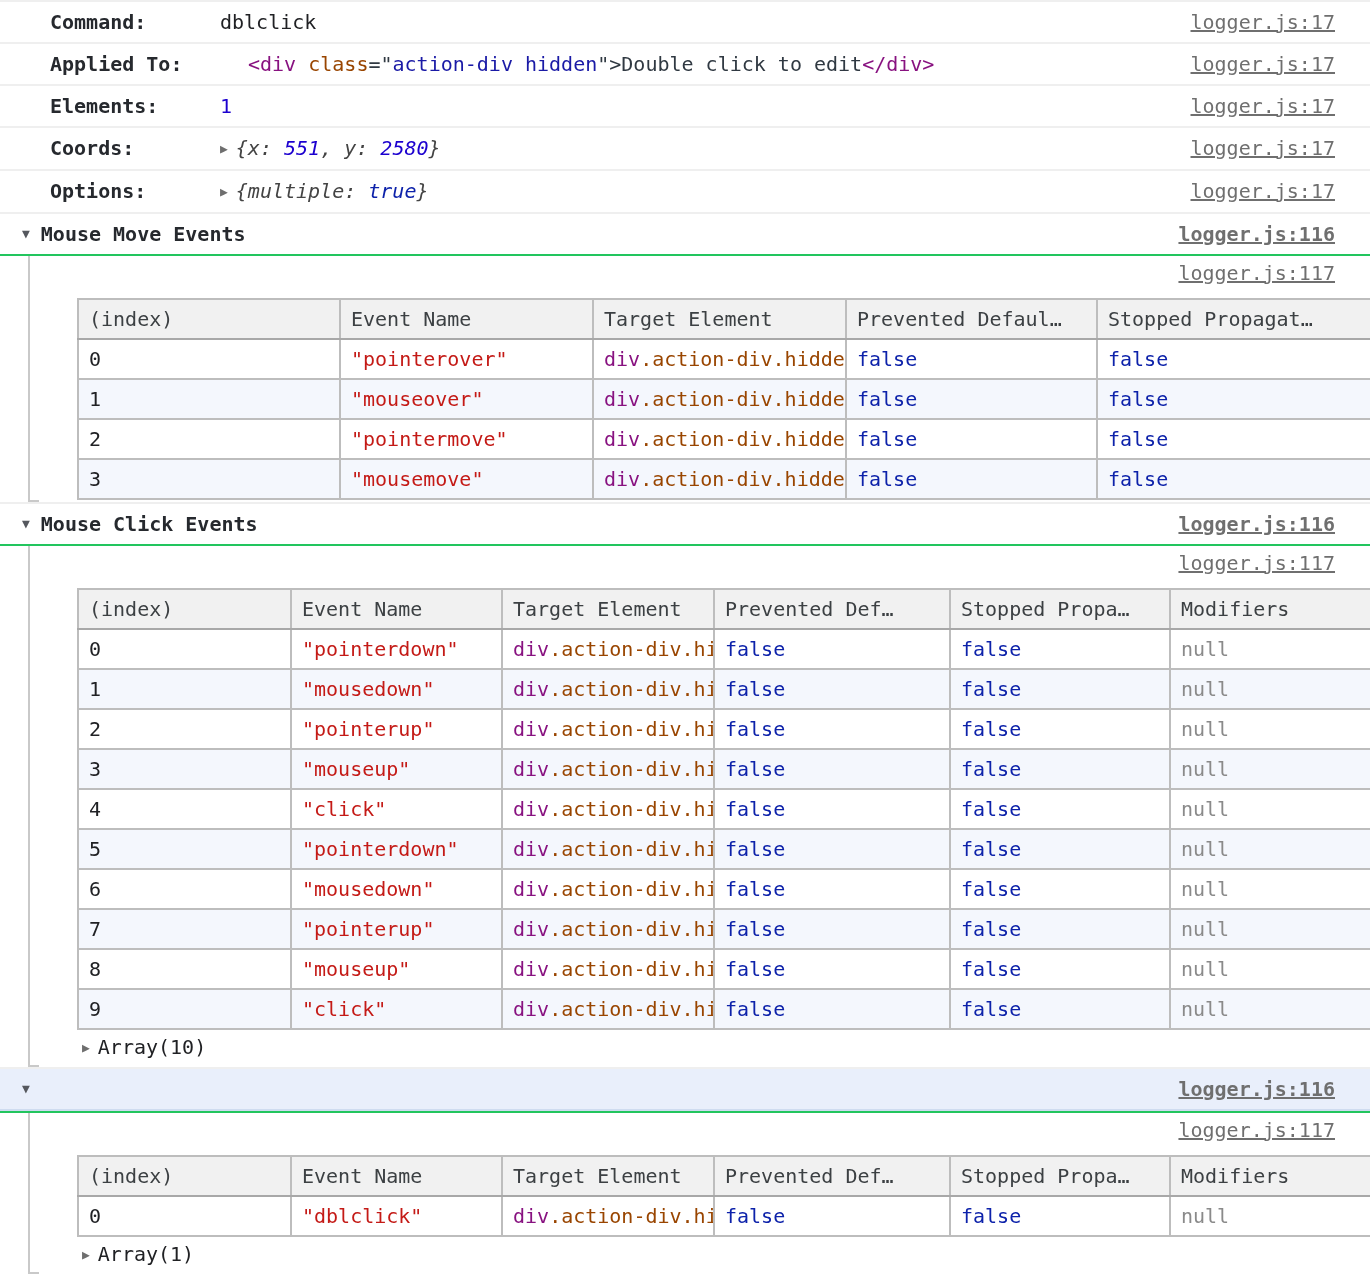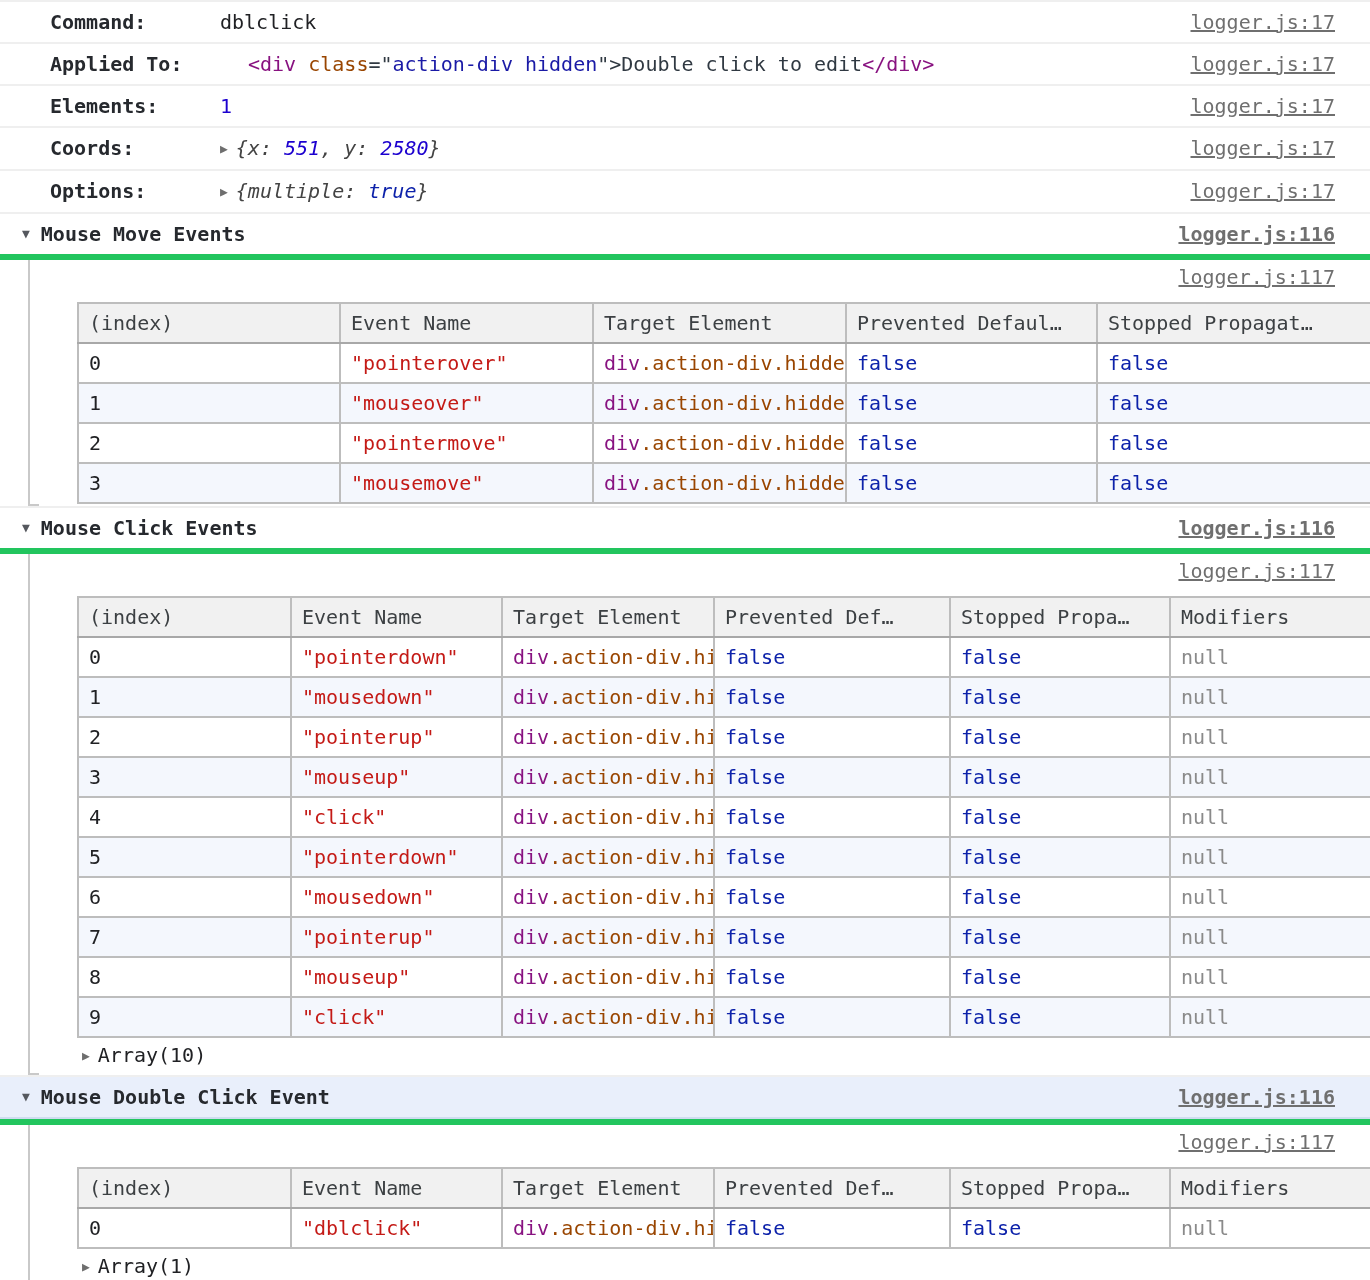--- a/index.html
+++ b/index.html
@@ -37,21 +37,21 @@
   .attrvalue { color:#1a1aa6; }
   .punct, .nodetext { color:#303942; }
   
   .group-header { cursor:pointer; }
   .group-header .title { font-weight:bold; color:#26292e; }
   .tri-expanded { color:#55585e; font-size:13px; margin-right:11px; vertical-align:2px; }
   .group-header.selected {
     background:#e9effb; border-bottom:2px solid #cfdcf0;
   }
   .group-header { padding-left:22px; }
-  .group-body { border-top:6px solid #22c55e; }
+  .group-body { border-top:2px solid #22c55e; }
   .rail {
     margin-left:28px; border-left:2px solid #c9c9c9;
     position:relative; padding-bottom:2px;
   }
   .rail::after {
     content:""; position:absolute; left:0; bottom:0;
     width:9px; height:2px; background:#c9c9c9;
   }
   .msg-link { text-align:right; padding:2px 35px 2px 0; line-height:30px; }
   .array-line { padding:2px 0 2px 52px; line-height:30px; color:#202124; }
@@ -288,21 +288,20 @@
           </tbody>
         </table>
       <div class="array-line"><span class="tri-collapsed">▶</span><span>Array(10)</span></div>
     </div>
   </div>
 </div>
 
 <div>
   <div class="crow group-header selected">
     <span class="tri-expanded">▼</span>
-    <span class="title">Mouse Double Click Event</span>
     <span class="spacer"></span>
     <a class="srclink bold">logger.js:116</a>
   </div>
   <div class="group-body">
     <div class="rail">
       <div class="msg-link">
         <a class="srclink">logger.js:117</a>
       </div>
       <table class="console-table t6">
           <thead>

